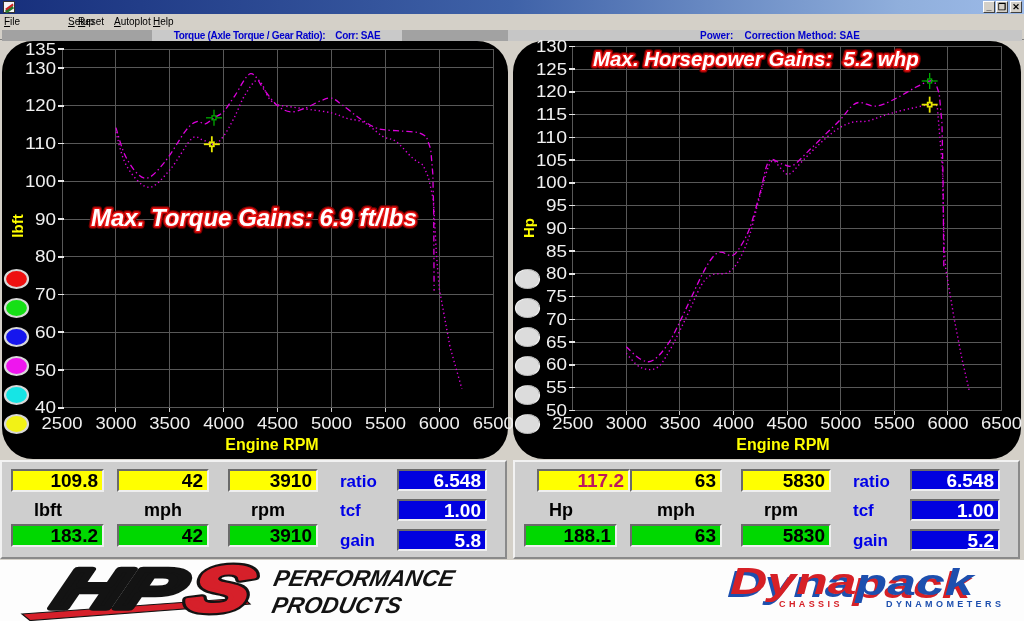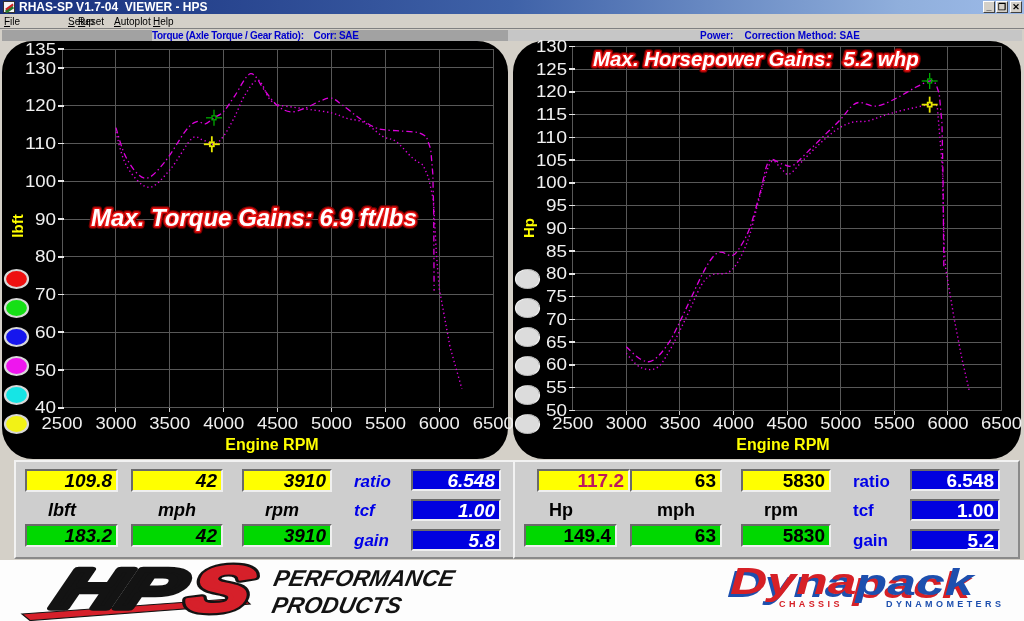--- a/index.html
+++ b/index.html
@@ -5,46 +5,45 @@
 body {width:1024px;height:621px;overflow:hidden;font-family:"Liberation Sans",sans-serif;background:#fff;}
 #win {position:relative;width:1024px;height:621px;background:#d4d0c8;}
 #titlebar {position:absolute;left:0;top:0;width:1024px;height:14px;
   background:linear-gradient(90deg,#172f7c 0%,#3f62a8 50%,#90afdc 88%,#9cbae8 100%);}
 #ticon {position:absolute;left:3px;top:1px;width:12px;height:12px;background:#f6f6f6;border:1px solid #333;}
 #ticon:before {content:"";position:absolute;left:1px;top:6px;width:9px;height:3px;background:#2a7a2a;transform:rotate(-35deg);}
 #ticon:after {content:"";position:absolute;left:1px;top:4px;width:9px;height:2px;background:#cc2222;transform:rotate(-35deg);}
 #title {position:absolute;left:19px;top:0px;font-size:12px;line-height:14px;font-weight:bold;color:#fff;letter-spacing:0px;}
 .tbtn {position:absolute;top:1px;width:12px;height:12px;background:#d4d0c8;border:1px solid;border-color:#fff #404040 #404040 #fff;
   font-size:9px;line-height:10px;text-align:center;font-weight:bold;color:#000;}
-#menubar {position:absolute;left:0;top:14px;width:1024px;height:15px;background:#d4d0c8;font-size:10px;color:#000;border-bottom:1px solid #808080;}
+#menubar {position:absolute;left:0;top:14px;width:1024px;height:26px;background:#d4d0c8;font-size:10px;color:#000;border-bottom:1px solid #808080;}
 #menubar span {position:absolute;top:1px;line-height:13px;}
 #strip {position:absolute;left:2px;top:30px;width:1020px;height:11px;background:#c6c6c6;}
 #lstrip {position:absolute;left:0;top:0;width:506px;height:11px;background:#a2a2a2;}
 .slabel {position:absolute;top:0;height:11px;font-size:10px;line-height:11px;font-weight:bold;color:#0000cc;text-align:center;white-space:nowrap;}
-#llabel {left:150px;width:178px;background:#c9c9c9;letter-spacing:-0.3px;}
+#llabel {left:150px;width:250px;background:#c9c9c9;letter-spacing:-0.3px;}
 #rlabel {left:688px;width:180px;}
 .chart {position:absolute;top:41px;height:418px;background:#000;border-radius:31px;}
 #chartL {left:2px;width:506px;}
 #chartR {left:513px;width:508px;}
 .gaintxt {font-family:"Liberation Sans",sans-serif;font-weight:bold;font-style:italic;}
 .gback {fill:none;stroke:#7c0000;stroke-width:5.5;stroke-linejoin:round;}
 .gfront {fill:#fff;stroke:#e81212;stroke-width:3;stroke-linejoin:round;paint-order:stroke;}
 .panel {position:absolute;top:460px;width:507px;height:99px;background:#cecece;
   border:2px solid;border-color:#f2f2f2 #8a8a8a #8a8a8a #f2f2f2;}
 .dbox {position:absolute;border:2px solid;border-color:#6a6a6a #efefef #efefef #6a6a6a;
   font-size:19px;font-weight:bold;text-align:right;padding-right:4px;line-height:19px;}
 .plab {position:absolute;font-size:18px;font-weight:bold;color:#000;text-align:center;}
 .blab {position:absolute;font-size:17px;font-weight:bold;color:#0000e8;}
 #logos {position:absolute;left:0;top:560px;width:1024px;height:61px;background:#fdfdfd;}
 </style></head>
 <body>
 <div id="win">
   <div id="titlebar">
     <div id="ticon"></div>
-    <span id="title">RHAS-SP V1.7-04&nbsp; VIEWER - HPS</span>
     <div class="tbtn" style="left:983px;">_</div>
     <div class="tbtn" style="left:996px;">❐</div>
     <div class="tbtn" style="left:1010px;">✕</div>
   </div>
   <div id="menubar">
     <span style="left:4px;"><u>F</u>ile</span>
     <span style="left:21px;margin-top:36px;"><u>D</u>isplay</span>
     <span style="left:57px;margin-left:11px;"><u>S</u>etup</span>
     <span style="left:78px;"><u>R</u>eset</span>
     <span style="left:114px;"><u>A</u>utoplot</span>
@@ -246,42 +245,42 @@
 <ellipse cx="14.5" cy="354.0" rx="12" ry="9.5" fill="#dcdcdc" stroke="#f0f0f0" stroke-width="1.2"></ellipse>
         <ellipse cx="14.5" cy="354.0" rx="12" ry="9.5" fill="none" stroke="#9a9a9a" stroke-width="0.8" stroke-dasharray="19 19" stroke-dashoffset="-9.5"></ellipse>
 <ellipse cx="14.5" cy="383.0" rx="12" ry="9.5" fill="#dcdcdc" stroke="#f0f0f0" stroke-width="1.2"></ellipse>
         <ellipse cx="14.5" cy="383.0" rx="12" ry="9.5" fill="none" stroke="#9a9a9a" stroke-width="0.8" stroke-dasharray="19 19" stroke-dashoffset="-9.5"></ellipse>
 
 <text x="270" y="409" text-anchor="middle" font-family="Liberation Sans,sans-serif" font-size="16" font-weight="bold" fill="#ffff00">Engine RPM</text>
 <text x="16" y="192" text-anchor="middle" font-family="Liberation Sans,sans-serif" font-size="15" font-weight="bold" fill="#ffff00" transform="rotate(-90 16 187)">Hp</text>
 <text x="80" y="25" class="gaintxt gback" font-size="20.5">Max. Horsepower Gains:&nbsp; 5.2 whp</text>
 <text x="80" y="25" class="gaintxt gfront" font-size="20.5">Max. Horsepower Gains:&nbsp; 5.2 whp</text>
 </svg></div>
-  <div class="panel" style="left:14px;font-style:italic;">
+  <div class="panel" style="left:0;">
       <div class="dbox" style="left:9px;top:7px;width:93px;height:23px;background:#ffff00;color:#000;">109.8</div>
       <div class="dbox" style="left:115px;top:7px;width:92px;height:23px;background:#ffff00;color:#000;">42</div>
       <div class="dbox" style="left:226px;top:7px;width:90px;height:23px;background:#ffff00;color:#000;">3910</div>
       <div class="dbox" style="left:9px;top:62px;width:93px;height:23px;background:#00d800;color:#000;">183.2</div>
       <div class="dbox" style="left:115px;top:62px;width:92px;height:23px;background:#00d800;color:#000;">42</div>
       <div class="dbox" style="left:226px;top:62px;width:90px;height:23px;background:#00d800;color:#000;">3910</div>
       <div class="plab" style="left:9px;top:38px;width:74px;">lbft</div>
       <div class="plab" style="left:115px;top:38px;width:92px;">mph</div>
       <div class="plab" style="left:222px;top:38px;width:88px;">rpm</div>
       <div class="blab" style="left:338px;top:10px;">ratio</div>
       <div class="blab" style="left:338px;top:39px;">tcf</div>
       <div class="blab" style="left:338px;top:69px;">gain</div>
       <div class="dbox" style="left:395px;top:7px;width:90px;height:22px;background:#0000e0;color:#fff;">6.548</div>
       <div class="dbox" style="left:395px;top:37px;width:90px;height:22px;background:#0000e0;color:#fff;">1.00</div>
       <div class="dbox" style="left:395px;top:67px;width:90px;height:22px;background:#0000e0;color:#fff;">5.8</div>
     </div>
   <div class="panel" style="left:513px;">
       <div class="dbox" style="left:22px;top:7px;width:93px;height:23px;background:#ffff00;color:#be185d;">117.2</div>
       <div class="dbox" style="left:115px;top:7px;width:92px;height:23px;background:#ffff00;color:#000;">63</div>
       <div class="dbox" style="left:226px;top:7px;width:90px;height:23px;background:#ffff00;color:#000;">5830</div>
-      <div class="dbox" style="left:9px;top:62px;width:93px;height:23px;background:#00d800;color:#000;">149.4</div>
+      <div class="dbox" style="left:9px;top:62px;width:93px;height:23px;background:#00d800;color:#000;">188.1</div>
       <div class="dbox" style="left:115px;top:62px;width:92px;height:23px;background:#00d800;color:#000;">63</div>
       <div class="dbox" style="left:226px;top:62px;width:90px;height:23px;background:#00d800;color:#000;">5830</div>
       <div class="plab" style="left:9px;top:38px;width:74px;">Hp</div>
       <div class="plab" style="left:115px;top:38px;width:92px;">mph</div>
       <div class="plab" style="left:222px;top:38px;width:88px;">rpm</div>
       <div class="blab" style="left:338px;top:10px;">ratio</div>
       <div class="blab" style="left:338px;top:39px;">tcf</div>
       <div class="blab" style="left:338px;top:69px;">gain</div>
       <div class="dbox" style="left:395px;top:7px;width:90px;height:22px;background:#0000e0;color:#fff;">6.548</div>
       <div class="dbox" style="left:395px;top:37px;width:90px;height:22px;background:#0000e0;color:#fff;">1.00</div>

